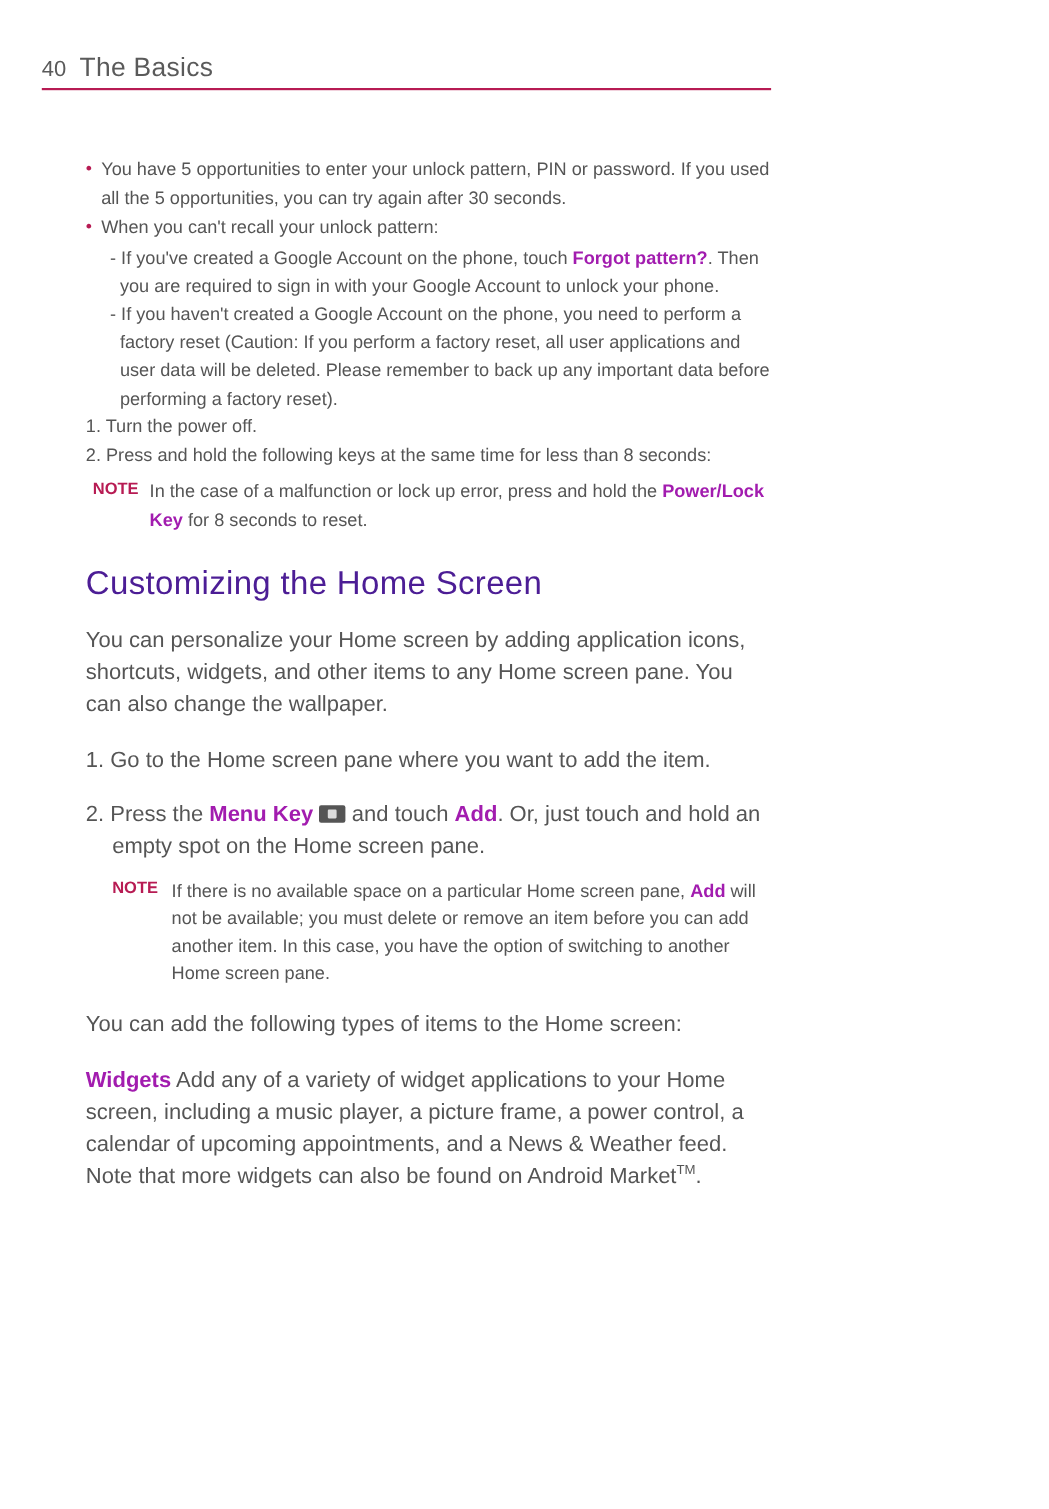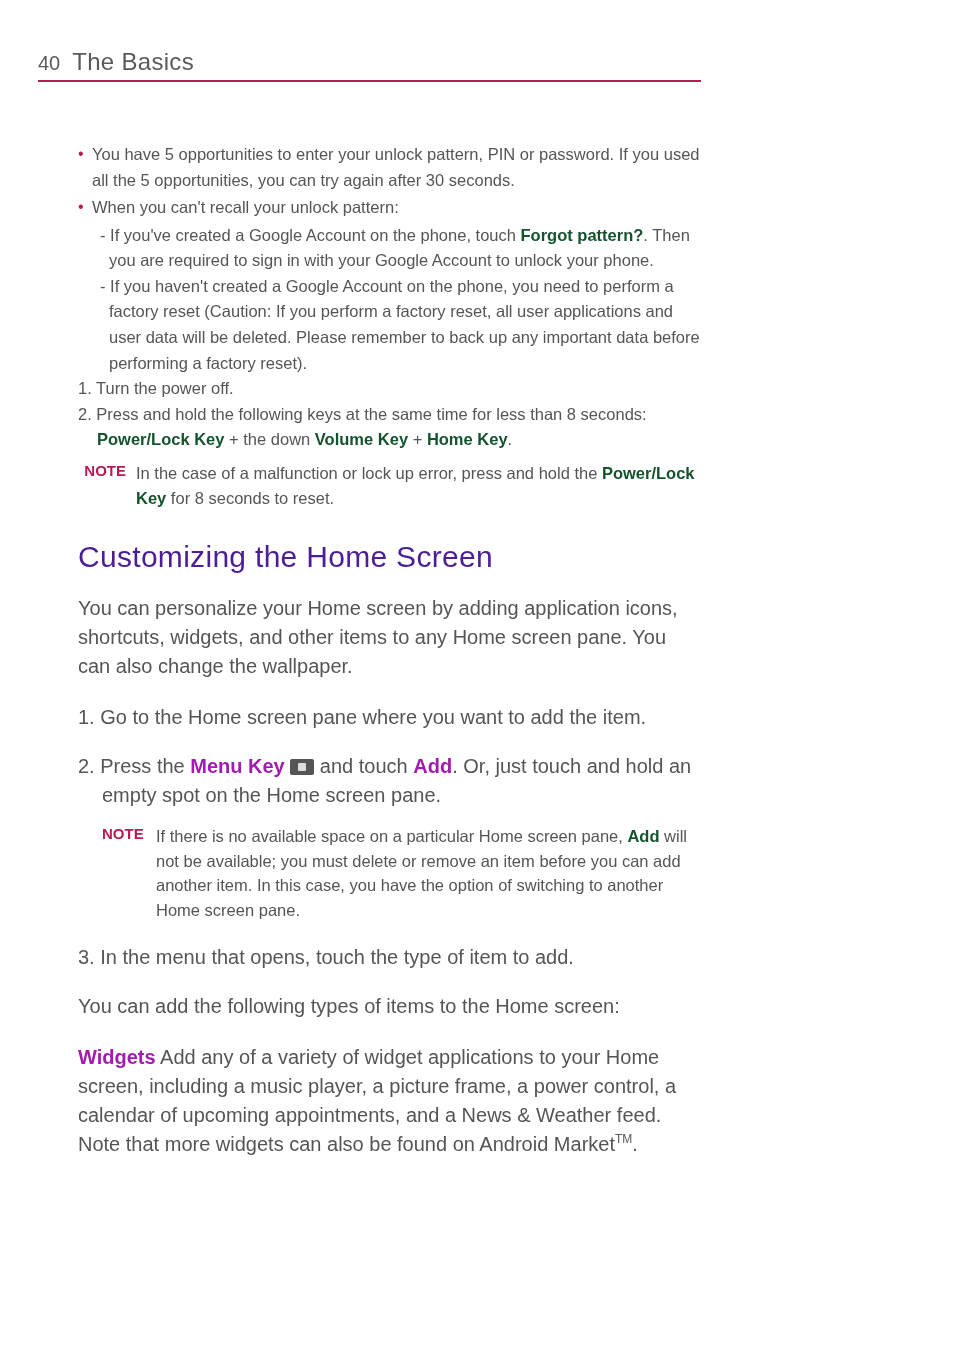--- a/index.html
+++ b/index.html
@@ -74,21 +74,21 @@
     padding-left: 8px;
   }
   .dash-row {
     text-indent: -9px;
     padding-left: 23px;
   }
   .num-row {
     text-indent: -19px;
     padding-left: 33px;
   }
-  .strong { font-weight: bold; color: #14532d; }
+  .strong { font-weight: bold; color: #a21caf; }
   .note-single {
     display: flex;
     gap: 10px;
     margin-bottom: 28px;
   }
   .note-single .notes-label { flex: 0 0 48px; text-align: right;}
   .section-h1 {
     font-size: 30px;
     font-weight: 500;
     color: #4c1d95;
@@ -167,23 +167,20 @@
         <div class="sub-indent2">
           <div class="dash-row">
             <span>- If you've created a Google Account on the phone, touch </span><span class="strong">Forgot pattern?</span><span>. Then you are required to sign in with your Google Account to unlock your phone.</span>
           </div>
           <div class="dash-row">- If you haven't created a Google Account on the phone, you need to perform a factory reset (Caution: If you perform a factory reset, all user applications and user data will be deleted. Please remember to back up any important data before performing a factory reset).</div>
         </div>
         <div class="num-row" style="text-indent:0;padding-left:0;">1. Turn the power off.</div>
         <div style="padding-left:19px;text-indent:-19px;">
           <span>2. Press and hold the following keys at the same time for less than 8 seconds: </span>
         </div>
-        <div style="padding-left:19px;">
-          <span class="strong">Power/Lock Key</span><span> + the down </span><span class="strong">Volume Key</span><span> + </span><span class="strong">Home Key</span><span>.</span>
-        </div>
       </div>
     </div>
 
     <div class="note-single">
       <div class="notes-label">NOTE</div>
       <div class="notes-body">
         <span>In the case of a malfunction or lock up error, press and hold the </span><span class="strong">Power/Lock Key</span><span> for 8 seconds to reset.</span>
       </div>
     </div>
 
@@ -199,21 +196,20 @@
       <span class="menu-key-icon"></span><span> and touch </span><span class="subhead">Add</span><span>. Or, just touch and hold an empty spot on the Home screen pane.</span>
     </p>
 
     <div class="inline-note">
       <div class="notes-label">NOTE</div>
       <div class="notes-body">
         <span>If there is no available space on a particular Home screen pane, </span><span class="strong">Add</span><span> will not be available; you must delete or remove an item before you can add another item. In this case, you have the option of switching to another Home screen pane.</span>
       </div>
     </div>
 
-    <p class="step">3. In the menu that opens, touch the type of item to add.</p>
 
     <p class="body-text">You can add the following types of items to the Home screen:</p>
 
     <p class="body-text" style="margin-bottom:0;">
       <span class="subhead">Widgets</span><span>  Add any of a variety of widget applications to your Home screen, including a music player, a picture frame, a power control, a calendar of upcoming appointments, and a News &amp; Weather feed. Note that more widgets can also be found on Android Market</span><sup>TM</sup><span>.</span>
     </p>
 
   </div>
 </div>
 

